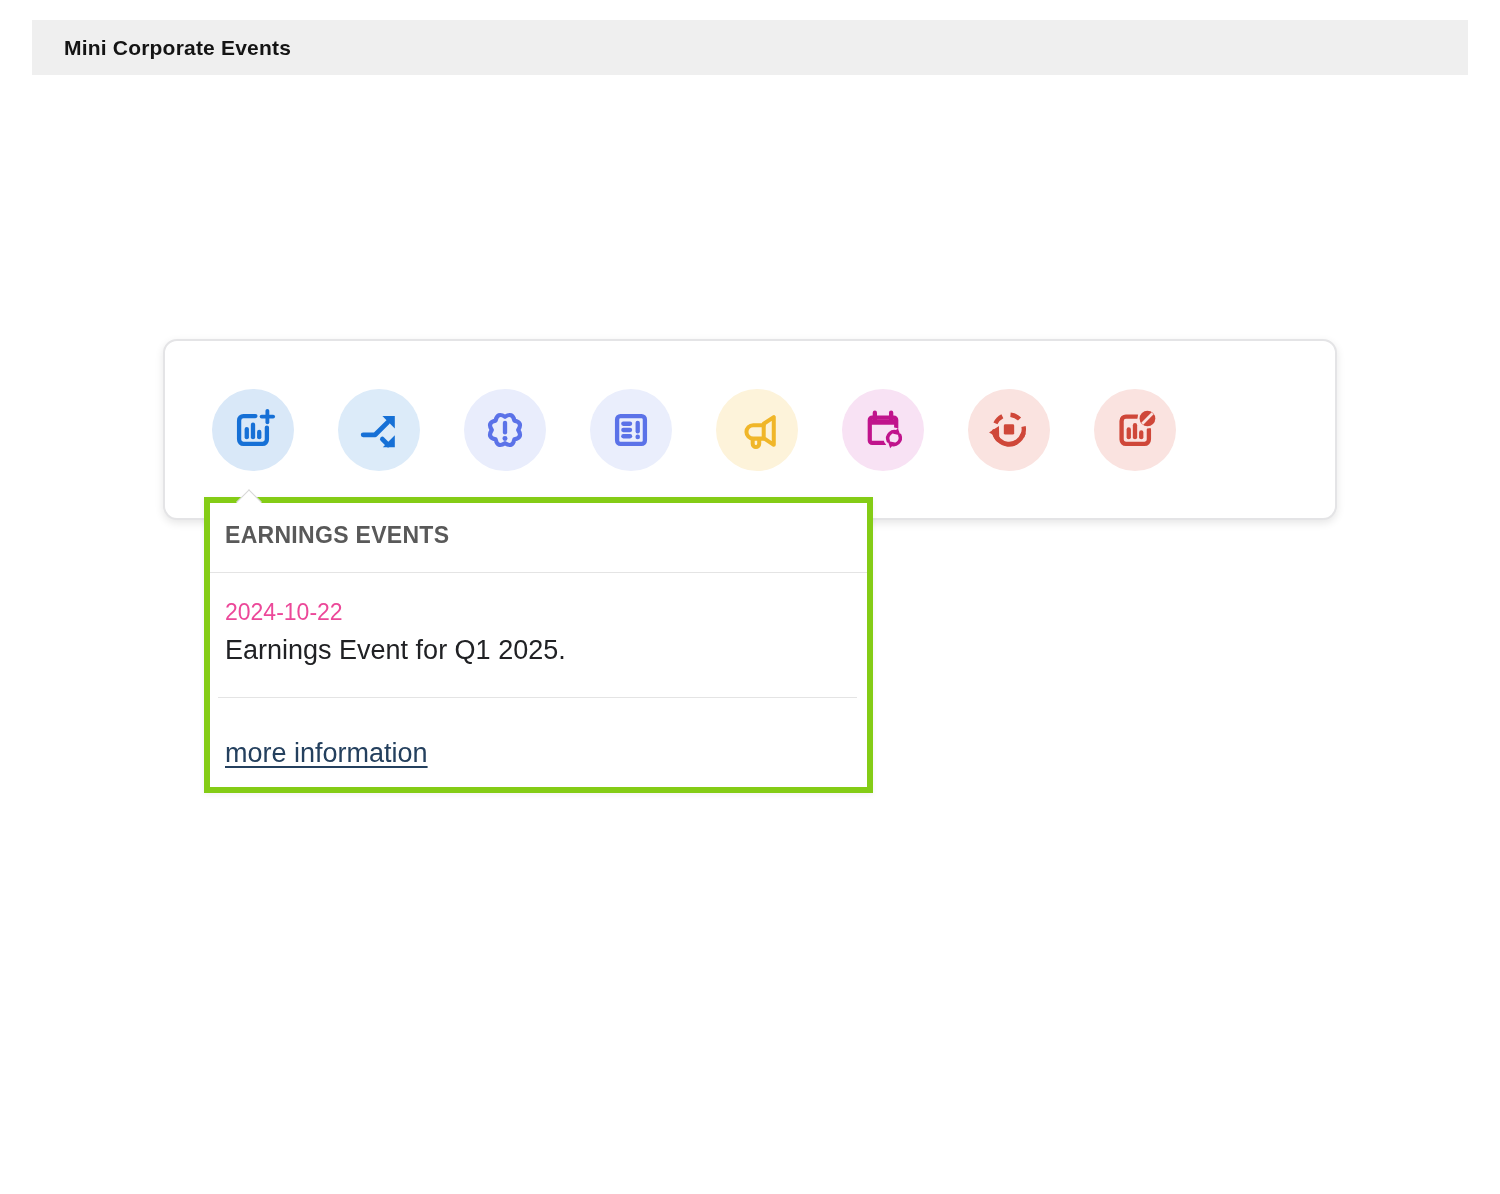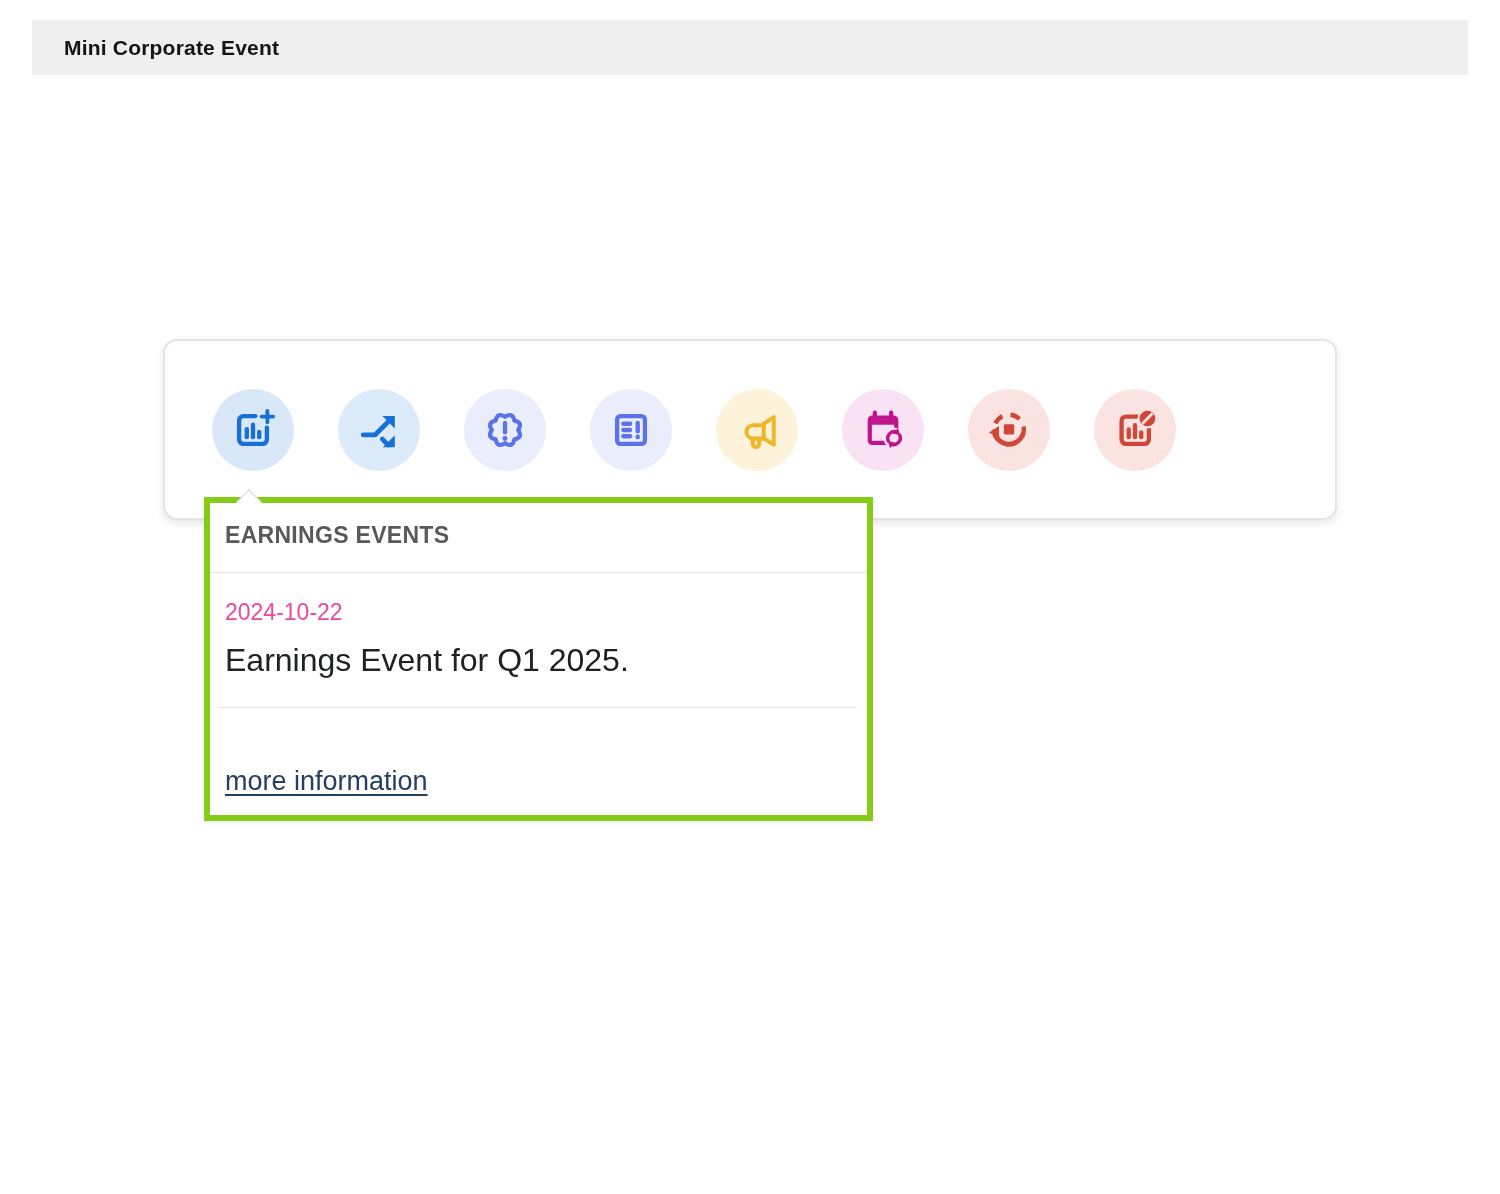--- a/index.html
+++ b/index.html
@@ -44,33 +44,33 @@
   }
   .popover-title {
     padding:19px 15px 23px; font-size:23px; line-height:27px; font-weight:700;
     color:#595959; letter-spacing:.3px;
   }
   .divider-full { border-top:1.5px solid #e4e4e4; }
   .divider-inset { border-top:1.5px solid #e4e4e4; margin:30px 10px 0 8px; }
   .event { padding:25px 15px 0; }
   .event:last-child { padding-bottom:17px; }
   .event-date { font-size:23px; line-height:28px; color:#ec4899; }
-  .event-text { font-size:32px; line-height:34px; color:#202124; margin-top:17px; }
+  .event-text { font-size:27px; line-height:34px; color:#202124; margin-top:7px; }
   .event-link {
-    display:inline-block; margin-top:31px; font-size:27px; line-height:34px;
+    display:inline-block; margin-top:13px; font-size:27px; line-height:34px;
     color:#24405e; text-decoration:underline; text-underline-offset:4px; cursor:pointer;
   }
 </style>
 </head>
 <body>
 
 <div class="stage">
 
   <header class="app-header">
-    <span class="title">Mini Corporate Event</span>
+    <span class="title">Mini Corporate Events</span>
   </header>
 
   <div class="events-card">
     <div class="icons-row">
 
       <button class="icon-btn" style="background: rgb(217, 232, 248); color: rgb(22, 112, 214); --bg: #d9e8f8;">
         <svg viewBox="0 0 48 48">
           <g fill="none" stroke="currentColor" stroke-width="4.5" stroke-linecap="round">
             <path d="M26.5 9.5 H14 a4.5 4.5 0 0 0 -4.5 4.5 V34 a4.5 4.5 0 0 0 4.5 4.5 H34 a4.5 4.5 0 0 0 4.5 -4.5 V21.5"></path>
             <path d="M17.5 23 V31.5"></path>

